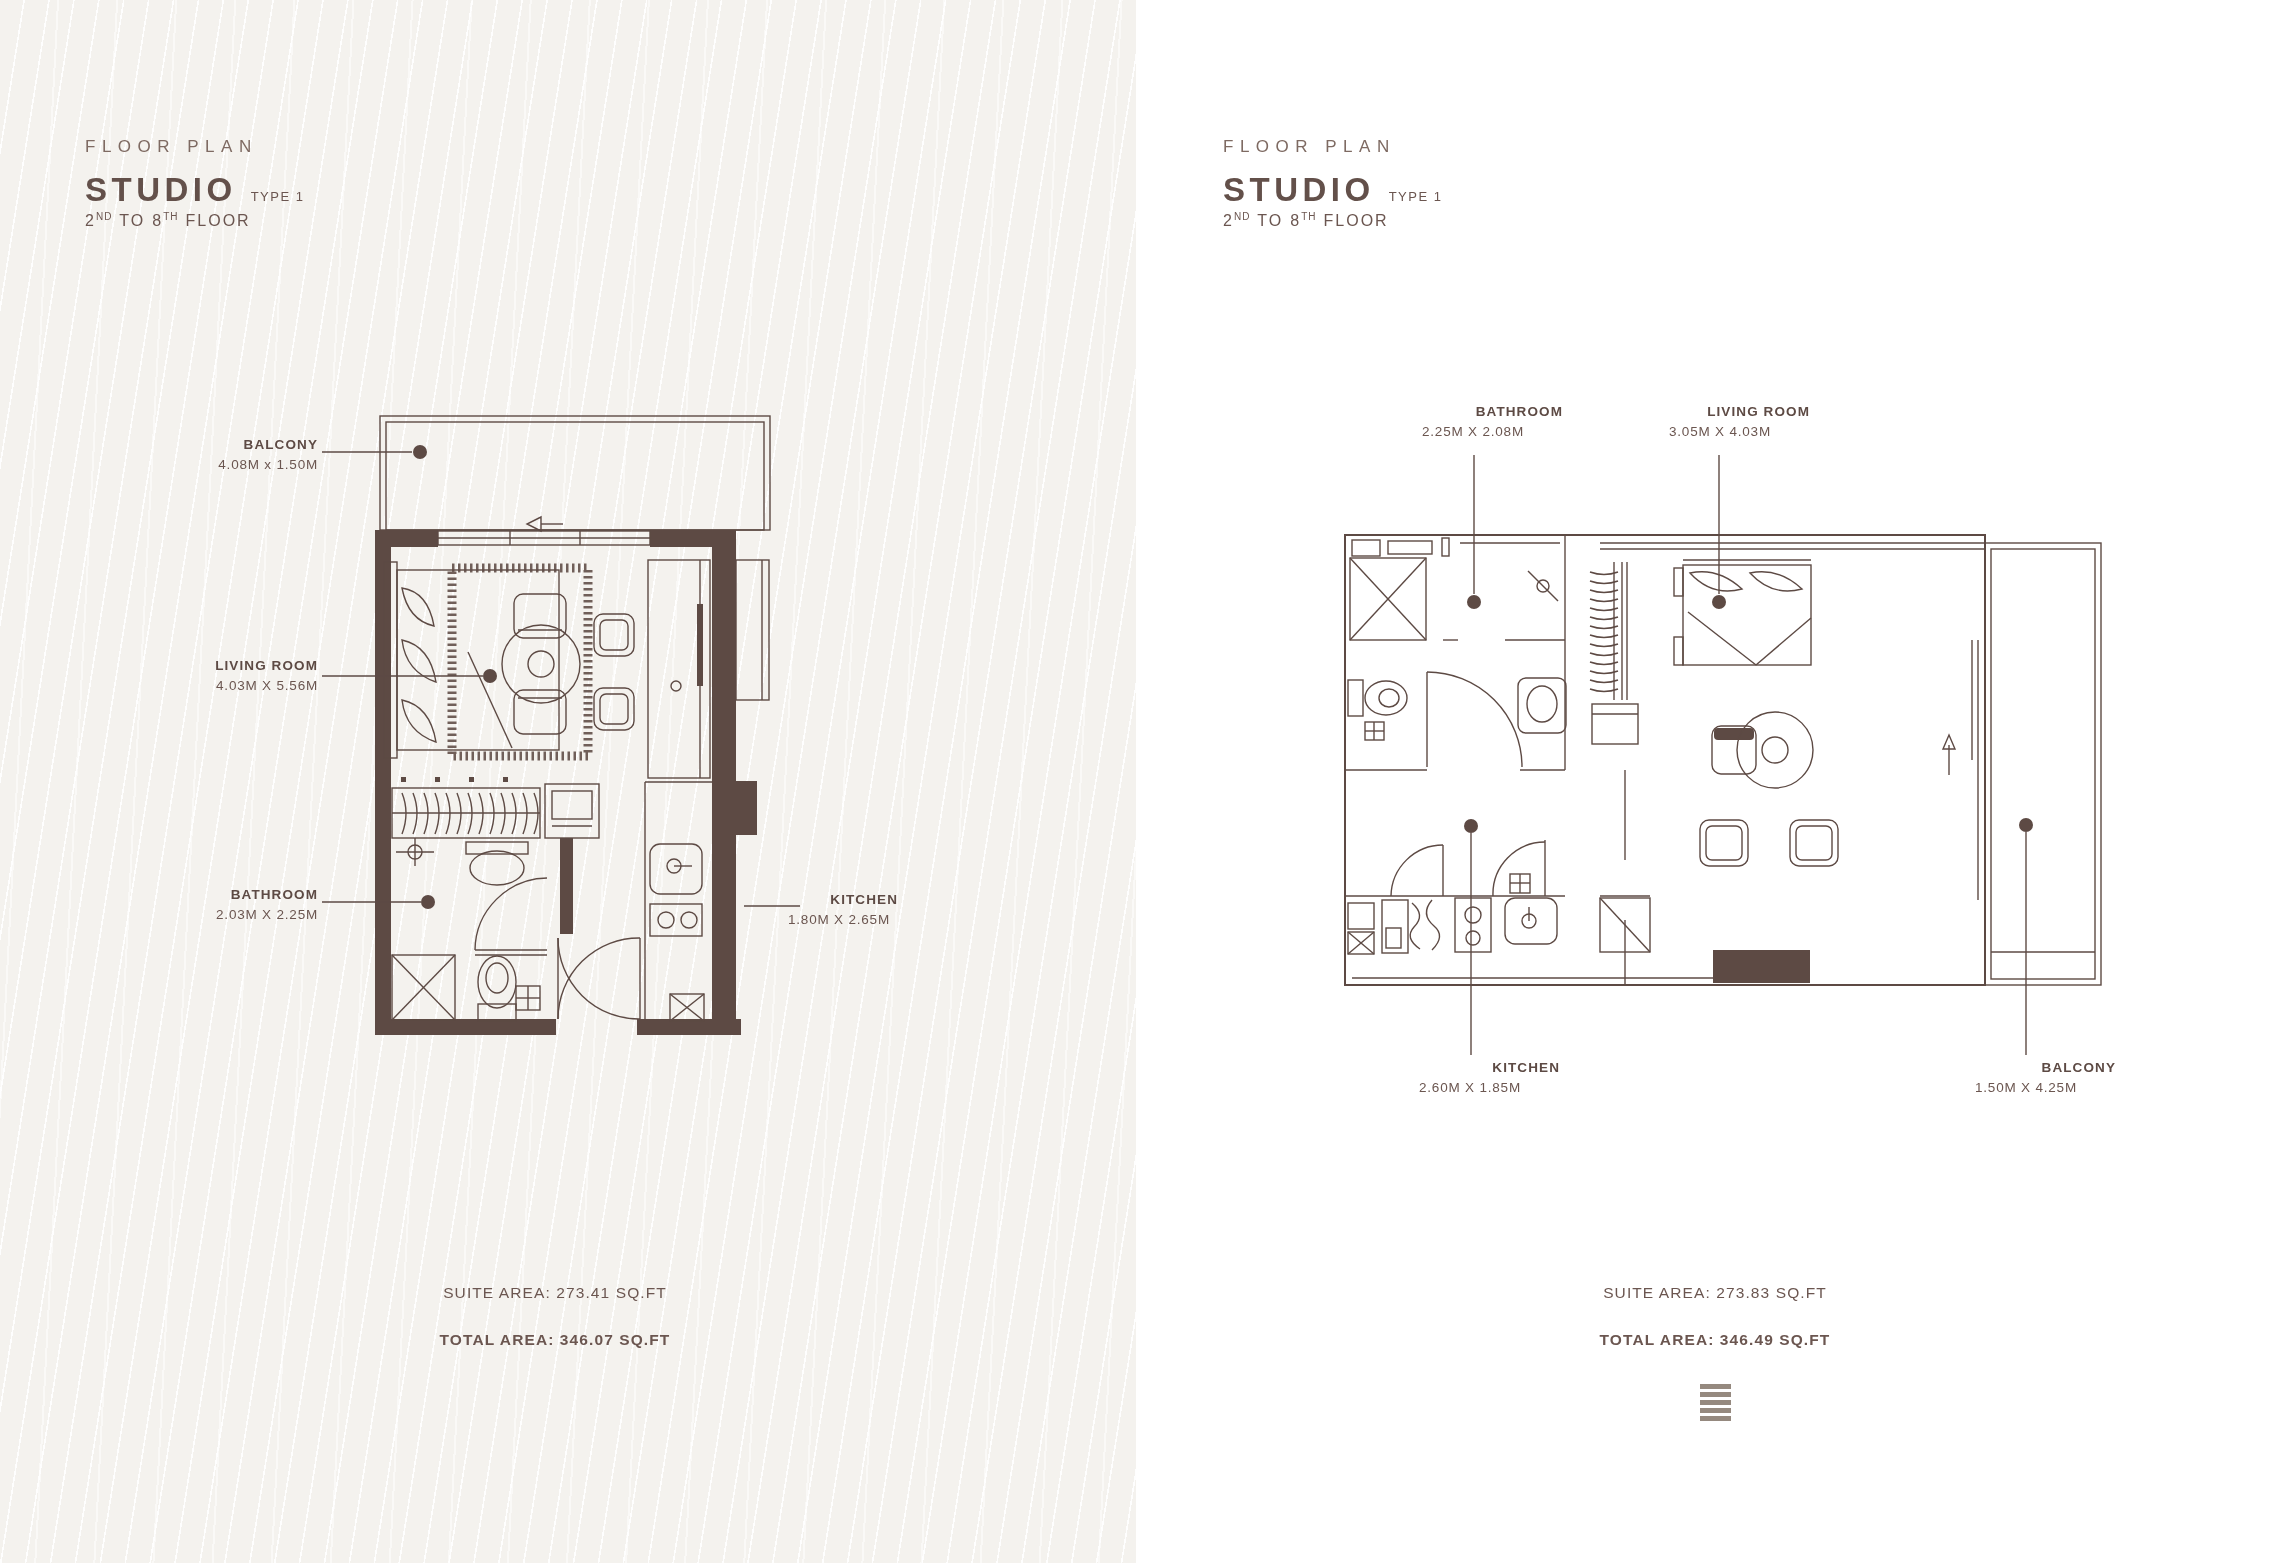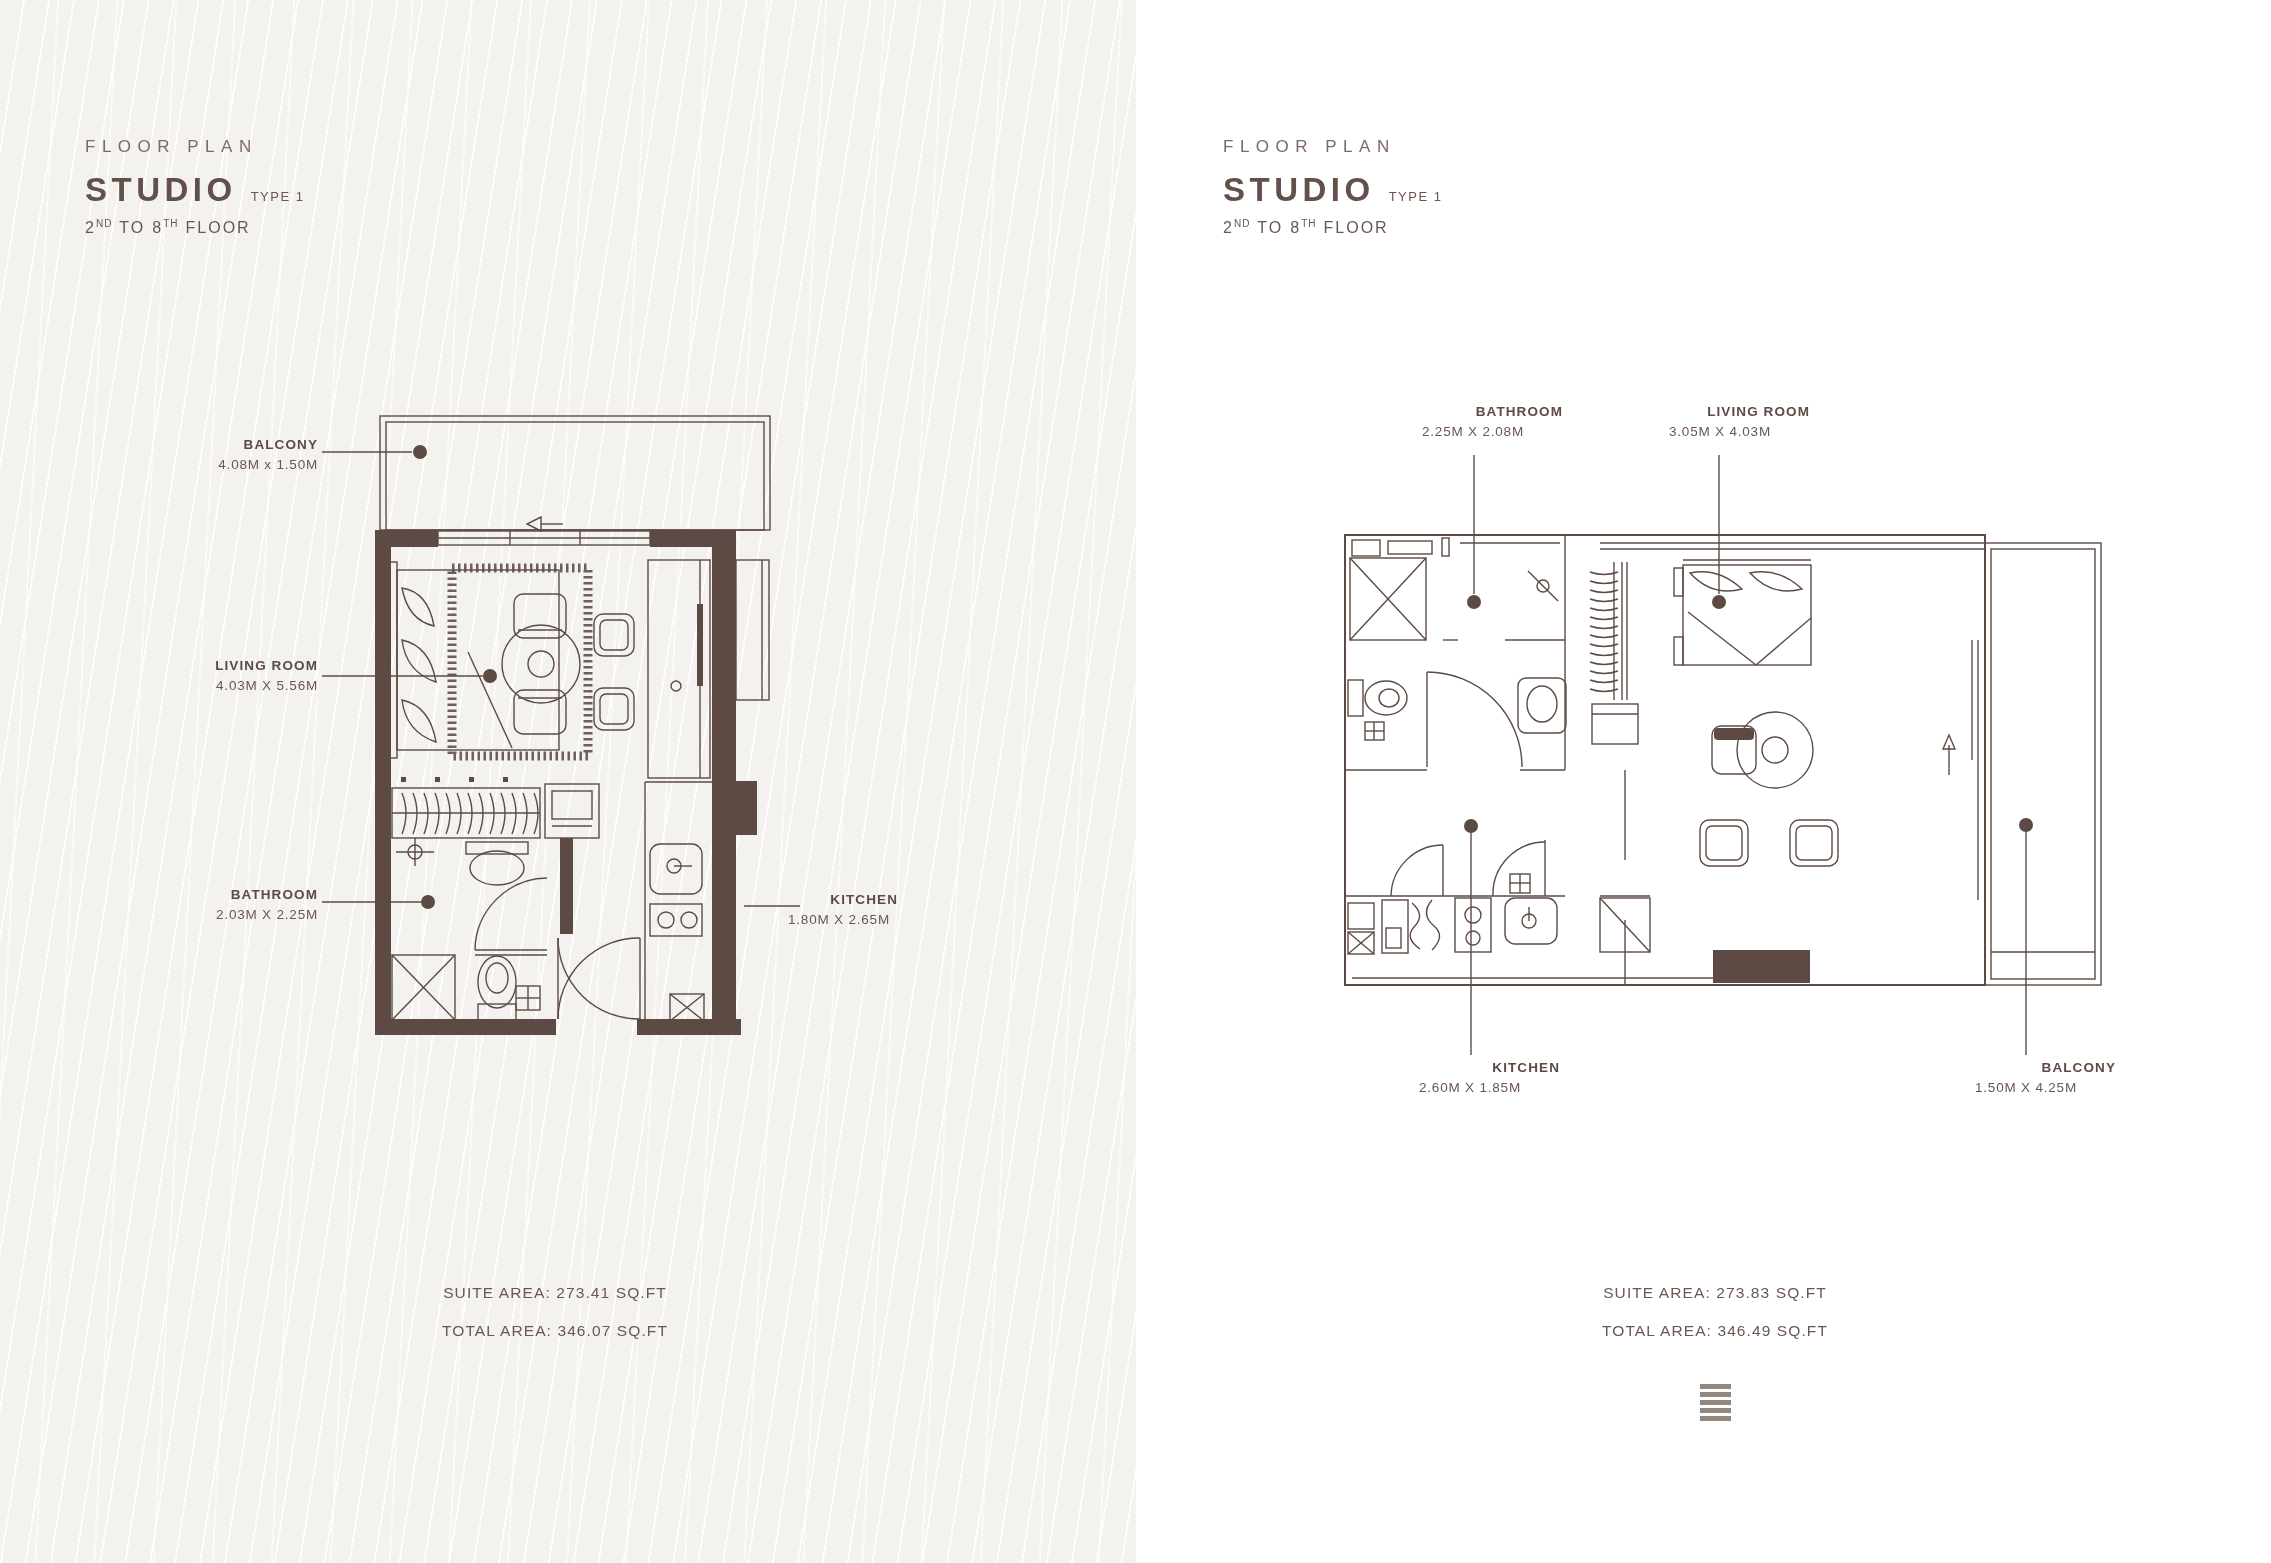--- a/index.html
+++ b/index.html
@@ -20,35 +20,35 @@
   .panel-right{left:1136px;width:1135px;background:#ffffff;}
 
   
   .plan-header{position:absolute;top:137px;color:#6b5650;}
   .plan-header .eyebrow{
     font-size:17px;letter-spacing:6.5px;color:#7e6a62;font-weight:400;
   }
   .title-row{margin-top:14px;display:flex;align-items:baseline;}
   .title-row .studio{font-size:33px;font-weight:700;letter-spacing:4.5px;color:#63504a;}
   .title-row .type{font-size:13px;letter-spacing:1.5px;margin-left:14px;color:#6b5650;}
-  .floor-line{margin-top:9px;font-size:16px;letter-spacing:2px;color:#6b5650;}
+  .floor-line{margin-top:2px;font-size:16px;letter-spacing:2px;color:#6b5650;}
   .floor-line sup{font-size:10px;letter-spacing:1px;}
   .floor-line .gap{margin:0 7px;}
   .floor-line .tail{margin-left:7px;}
 
   
   .room-label{position:absolute;color:#5d4a44;line-height:1;}
   .room-label .rname{font-size:13.5px;font-weight:700;letter-spacing:1.1px;text-align:right;}
   .room-label .rdims{font-size:13.5px;letter-spacing:.8px;margin-top:6px;color:#6b5650;font-weight:400;}
   .al-right{text-align:right;}
   .al-center{text-align:center;}
 
   
   .areas{position:absolute;text-align:center;font-size:15.5px;letter-spacing:1.1px;color:#6b5650;}
-  .areas .line2{margin-top:20px;}
+  .areas .line2{margin-top:29px;font-weight:bold;}
 
   
   .plan-svg{position:absolute;inset:0;width:2271px;height:1563px;}
   .ln{fill:none;stroke:#5d4a44;stroke-width:1.4;}
   .ln2{stroke-width:2;}
   .w{fill:#5d4a44;stroke:none;}
   .dot{fill:#5d4a44;stroke:none;}
   .rug{fill:none;stroke:#5d4a44;stroke-width:9;stroke-dasharray:2.5 3.5;opacity:.88;}
 
   

